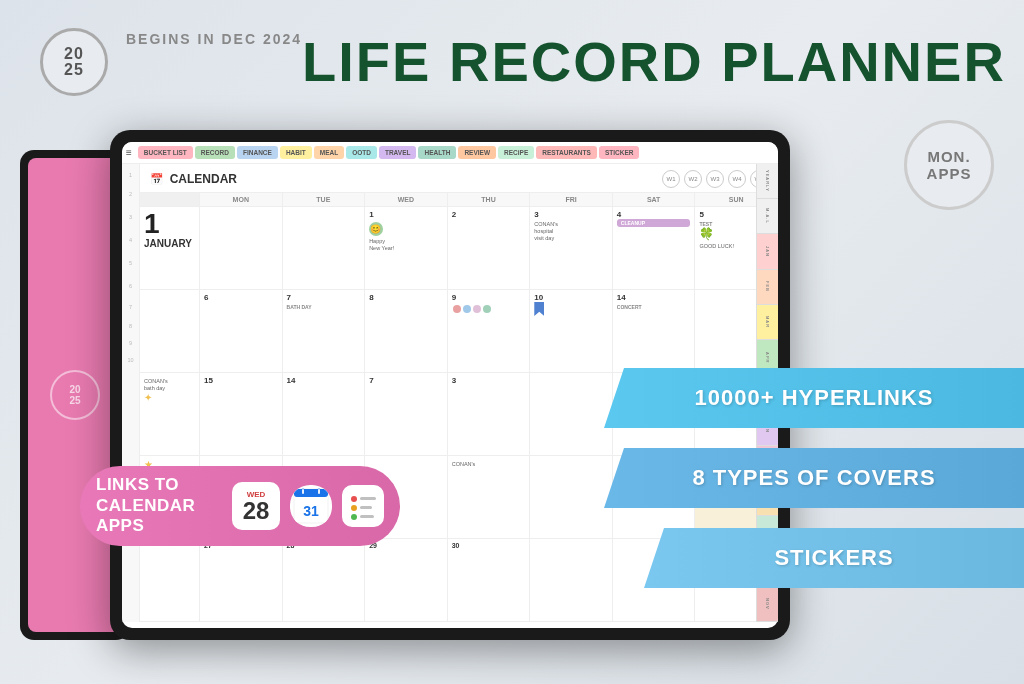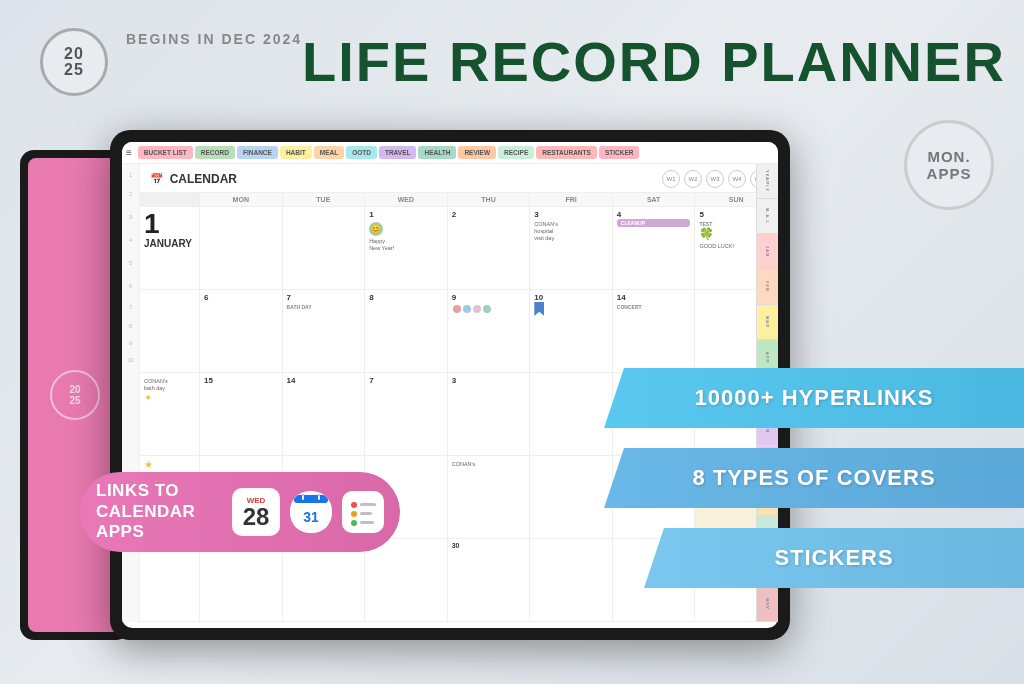--- a/index.html
+++ b/index.html
@@ -411,21 +411,21 @@
       font-weight: 900;
       color: #fff;
       letter-spacing: 1px;
       text-transform: uppercase;
       text-shadow: 1px 1px 3px rgba(0,0,0,0.2);
     }
 
     
     .links-banner {
       position: absolute;
-      bottom: 132px;
+      bottom: 138px;
       left: 80px;
       width: 320px;
       height: 80px;
       background: linear-gradient(90deg, #e878b8, #d868a8);
       border-radius: 40px;
       display: flex;
       align-items: center;
       padding: 0 16px;
       gap: 10px;
       z-index: 20;

